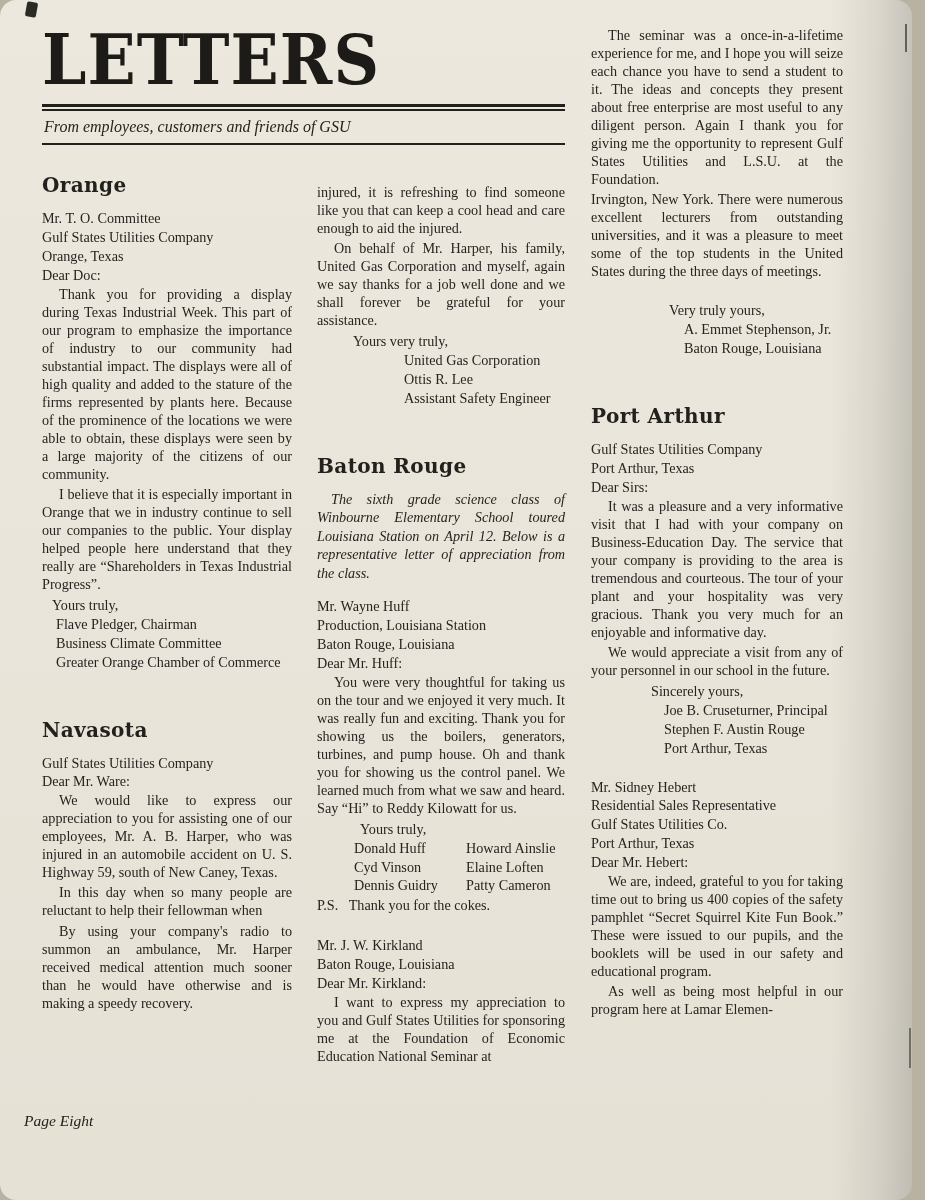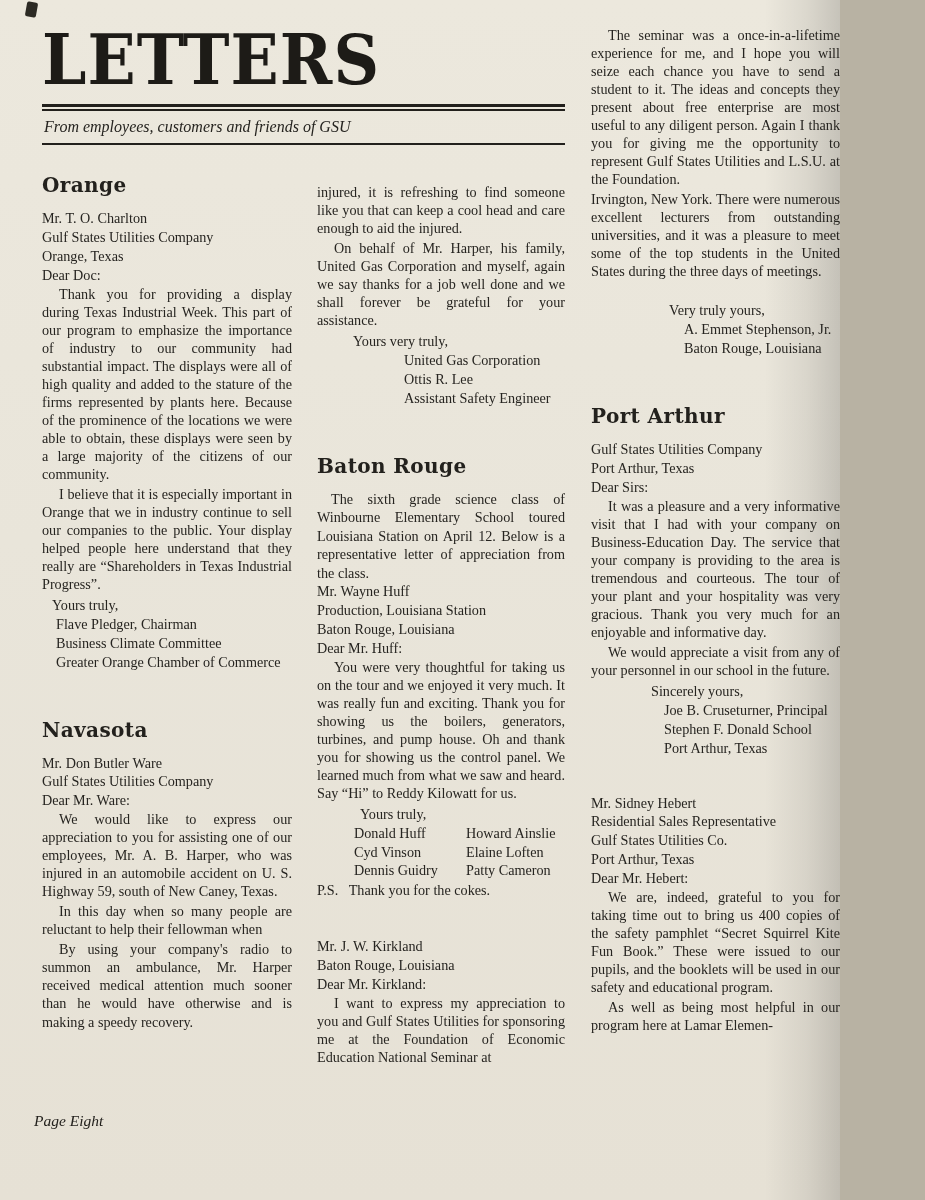--- a/index.html
+++ b/index.html
@@ -1,23 +1,24 @@
 <!DOCTYPE html>
 <html><head>
 <meta charset="utf-8">
 <style>
   * { margin:0; padding:0; box-sizing:border-box; }
   html,body { background:#b8b2a3; }
   .page {
-    position:relative; width:840px; height:1200px; overflow:hidden;
+    position:relative; width:912px; height:1200px; overflow:hidden;
     background:
       linear-gradient(90deg, rgba(0,0,0,0) 0%, rgba(0,0,0,0) 91%, rgba(0,0,0,0.07) 96%, rgba(0,0,0,0.16) 100%),
       linear-gradient(180deg, #ece8dd 0%, #e9e5da 45%, #e6e1d5 100%);
     color:#262420;
     font-family:"Liberation Serif","DejaVu Serif",serif;
+    border-radius:16px;
   }
   .content { display:flex; padding:24px 0 0 42px; }
   .left-wrap { width:523px; }
   .cols { display:flex; margin-top:28px; }
   .col { font-size:14.2px; }
   .col1 { width:250px; margin-right:25px; }
   .col2 { width:248px; padding-top:10px; }
   .col3 { width:252px; margin-left:26px; padding-top:2px; font-size:14.2px; }
 
   
@@ -27,39 +28,39 @@
     transform:scale(1.02,1.12); transform-origin:left top;
     margin:2px 0 16px 0; color:#1d1b17;
   }
   .double-rule { height:7px; border-top:3px solid #22201c; border-bottom:2px solid #22201c; }
   .subtitle { font-style:italic; font-size:16px; padding:7px 0 7px 2px; }
   .thin-rule { border-top:2px solid #22201c; }
 
   
   .heading { font-family:"DejaVu Serif", serif; font-weight:bold; font-size:20px; letter-spacing:.4px; margin-bottom:12px; color:#23211d; }
   .gap-lg { margin-top:46px; }
-  .gap-md { margin-top:36px; }
+  .gap-md { margin-top:20px; }
   .addr div, .salutation { line-height:1.33; }
   p.para { text-align:justify; text-indent:17px; line-height:1.27; margin-bottom:2px; }
   p.cont { text-indent:0; }
-  .intro { text-align:justify; text-indent:14px; line-height:1.3; }
+  .intro { font-style:italic; text-align:justify; text-indent:14px; line-height:1.3; margin-bottom:15px; }
   .closing-block { margin-top:3px; line-height:1.33; }
   .ind-sm { margin-left:10px; }
   .ind-sm2 { margin-left:14px; }
   .ind-md { margin-left:43px; }
   .ind-lg { margin-left:36px; }
   .ind-lg2 { margin-left:87px; }
   .ind-c3a { margin-left:78px;margin-top:21px; }
   .ind-c3b { margin-left:93px; }
   .ind-pa { margin-left:60px; }
   .ind-pa2 { margin-left:73px; }
   .signers { margin-left:37px; display:grid; grid-template-columns:112px 1fr; line-height:1.33; }
   .ps { white-space:pre-wrap; line-height:1.4; margin-top:1px; }
 
-  .footer { position:absolute; left:34px; top:1112px; font-style:italic; font-size:15.5px; color:#23211d; }
+  .footer { position:absolute; left:24px; top:1112px; font-style:italic; font-size:15.5px; color:#23211d; }
 
   
   .artifact { position:absolute; background:#2c2a24; }
   .a1 { left:26px; top:2px; width:11px; height:15px; transform:rotate(10deg); border-radius:2px; }
   .a2 { left:905px; top:24px; width:2px; height:28px; opacity:.65; }
   .a3 { left:909px; top:1028px; width:2px; height:40px; opacity:.55; }
 </style>
 </head>
 <body>
 
@@ -80,39 +81,38 @@
         <div class="thin-rule"></div>
       </header>
 
       <div class="cols">
 
         <div class="col col1">
 
           <section>
             <div class="heading">Orange</div>
             <div class="addr">
-              <div>Mr. T. O. Charlton</div>
+              <div>Mr. T. O. Committee</div>
               <div>Gulf States Utilities Company</div>
               <div>Orange, Texas</div>
             </div>
             <div class="salutation">Dear Doc:</div>
             <p class="para">Thank you for providing a display during Texas Industrial Week. This part of our program to emphasize the importance of industry to our community had substantial impact. The displays were all of high quality and added to the stature of the firms represented by plants here. Because of the prominence of the locations we were able to obtain, these displays were seen by a large majority of the citizens of our community.</p>
             <p class="para">I believe that it is especially important in Orange that we in industry continue to sell our companies to the public. Your display helped people here understand that they really are “Shareholders in Texas Industrial Progress”.</p>
             <div class="closing-block">
               <div class="ind-sm">Yours truly,</div>
               <div class="ind-sm2">Flave Pledger, Chairman</div>
               <div class="ind-sm2">Business Climate Committee</div>
               <div class="ind-sm2">Greater Orange Chamber of Commerce</div>
             </div>
           </section>
 
           <section class="gap-lg">
             <div class="heading">Navasota</div>
             <div class="addr">
-              <div>Mr. Don Butler Ware</div>
               <div>Gulf States Utilities Company</div>
             </div>
             <div class="salutation">Dear Mr. Ware:</div>
             <p class="para">We would like to express our appreciation to you for assisting one of our employees, Mr. A. B. Harper, who was injured in an automobile accident on U. S. Highway 59, south of New Caney, Texas.</p>
             <p class="para">In this day when so many people are reluctant to help their fellowman when</p>
             <p class="para">By using your company's radio to summon an ambulance, Mr. Harper received medical attention much sooner than he would have otherwise and is making a speedy recovery.</p>
           </section>
 
         </div>
 
@@ -184,21 +184,21 @@
         <div class="addr">
           <div>Gulf States Utilities Company</div>
           <div>Port Arthur, Texas</div>
         </div>
         <div class="salutation">Dear Sirs:</div>
         <p class="para">It was a pleasure and a very informative visit that I had with your company on Business-Education Day. The service that your company is providing to the area is tremendous and courteous. The tour of your plant and your hospitality was very gracious. Thank you very much for an enjoyable and informative day.</p>
         <p class="para">We would appreciate a visit from any of your personnel in our school in the future.</p>
         <div class="closing-block">
           <div class="ind-pa">Sincerely yours,</div>
           <div class="ind-pa2">Joe B. Cruseturner, Principal</div>
-          <div class="ind-pa2">Stephen F. Donald School</div>
+          <div class="ind-pa2">Stephen F. Austin Rouge</div>
           <div class="ind-pa2">Port Arthur, Texas</div>
         </div>
       </section>
 
       <section class="gap-md">
         <div class="addr">
           <div>Mr. Sidney Hebert</div>
           <div>Residential Sales Representative</div>
           <div>Gulf States Utilities Co.</div>
           <div>Port Arthur, Texas</div>

